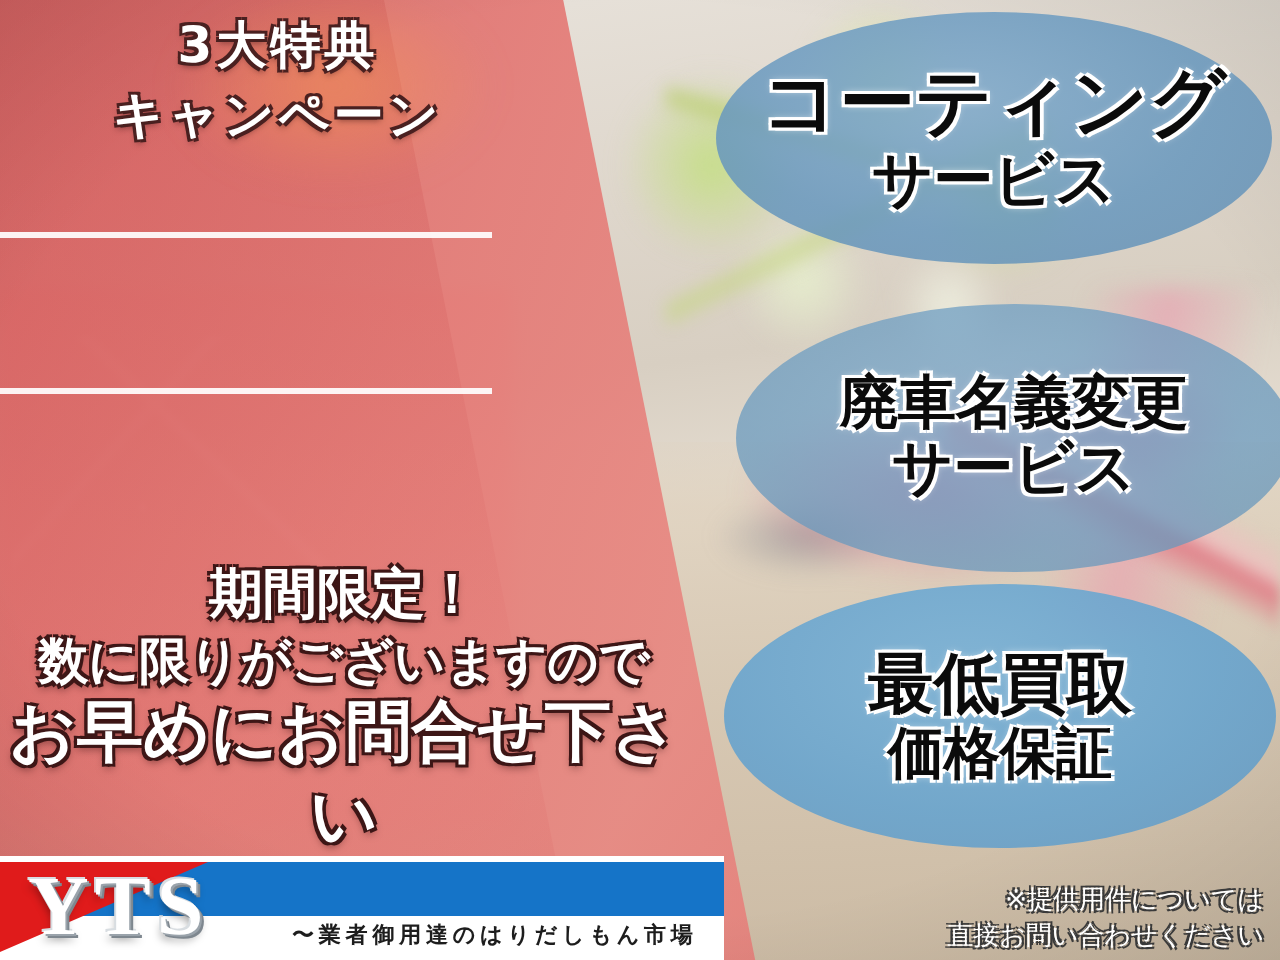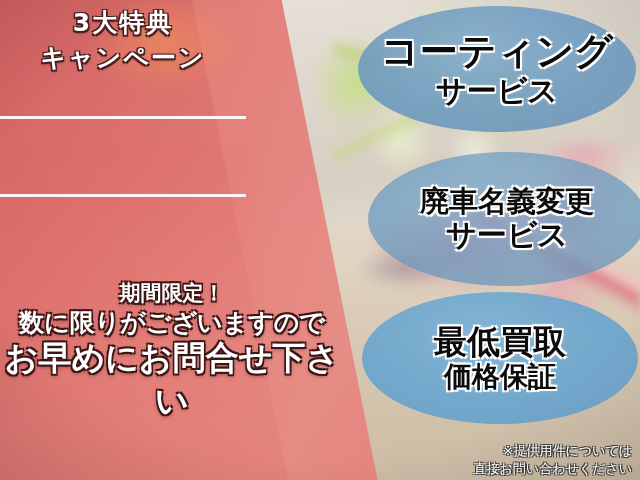--- a/index.html
+++ b/index.html
@@ -119,21 +119,21 @@
     position: absolute;
     left: 0;
     height: 3px;
     background: rgba(255,255,255,0.92);
   }
   .rule.top    { top: 116px; width: 246px; }
   .rule.bottom { top: 194px; width: 246px; }
 
   .promo-head {
     position: absolute;
-    left: 0;
+    left: 16px;
     width: 246px;
     text-align: center;
     color: #ffffff;
     font-weight: bold;
     letter-spacing: 2px;
     line-height: 1.12;
     text-shadow:
       -1.5px -1.5px 0 #4a2020, 1.5px -1.5px 0 #4a2020,
       -1.5px  1.5px 0 #4a2020, 1.5px  1.5px 0 #4a2020,
        0 2px 3px rgba(60,20,20,0.55);
@@ -148,21 +148,21 @@
     width: 344px;
     text-align: center;
     color: #ffffff;
     font-weight: bold;
     line-height: 1.30;
     text-shadow:
       -1.6px -1.6px 0 #3d1616, 1.6px -1.6px 0 #3d1616,
       -1.6px  1.6px 0 #3d1616, 1.6px  1.6px 0 #3d1616,
        0 2px 4px rgba(50,14,14,0.6);
   }
-  .promo-body .b1 { display:block; font-size: 21px; }
+  .promo-body .b1 { display:block; font-size: 27px; }
   .promo-body .b2 { display:block; font-size: 25px; }
   .promo-body .b3 { display:block; font-size: 33px; font-family: Liberation Mono, monospace; }
 
   
   .benefit {
     position: absolute;
     display: flex;
     flex-direction: column;
     align-items: center;
     justify-content: center;
@@ -306,14 +306,20 @@
   <div class="benefit" id="benefit-3">
     <span class="t1">最低買取</span>
     <span class="t2">価格保証</span>
   </div>
 
   <div class="footnote">
     <span>※提供用件については</span>
     <span>直接お問い合わせください</span>
   </div>
 
+  <div id="logo-bar">
+    <div class="logo-blue"></div>
+    <div class="logo-red"></div>
+    <div class="logo-text">YTS</div>
+    <div class="logo-tagline">〜業者御用達のはりだしもん市場</div>
+  </div>
 
 </div>
 
 </body></html>

